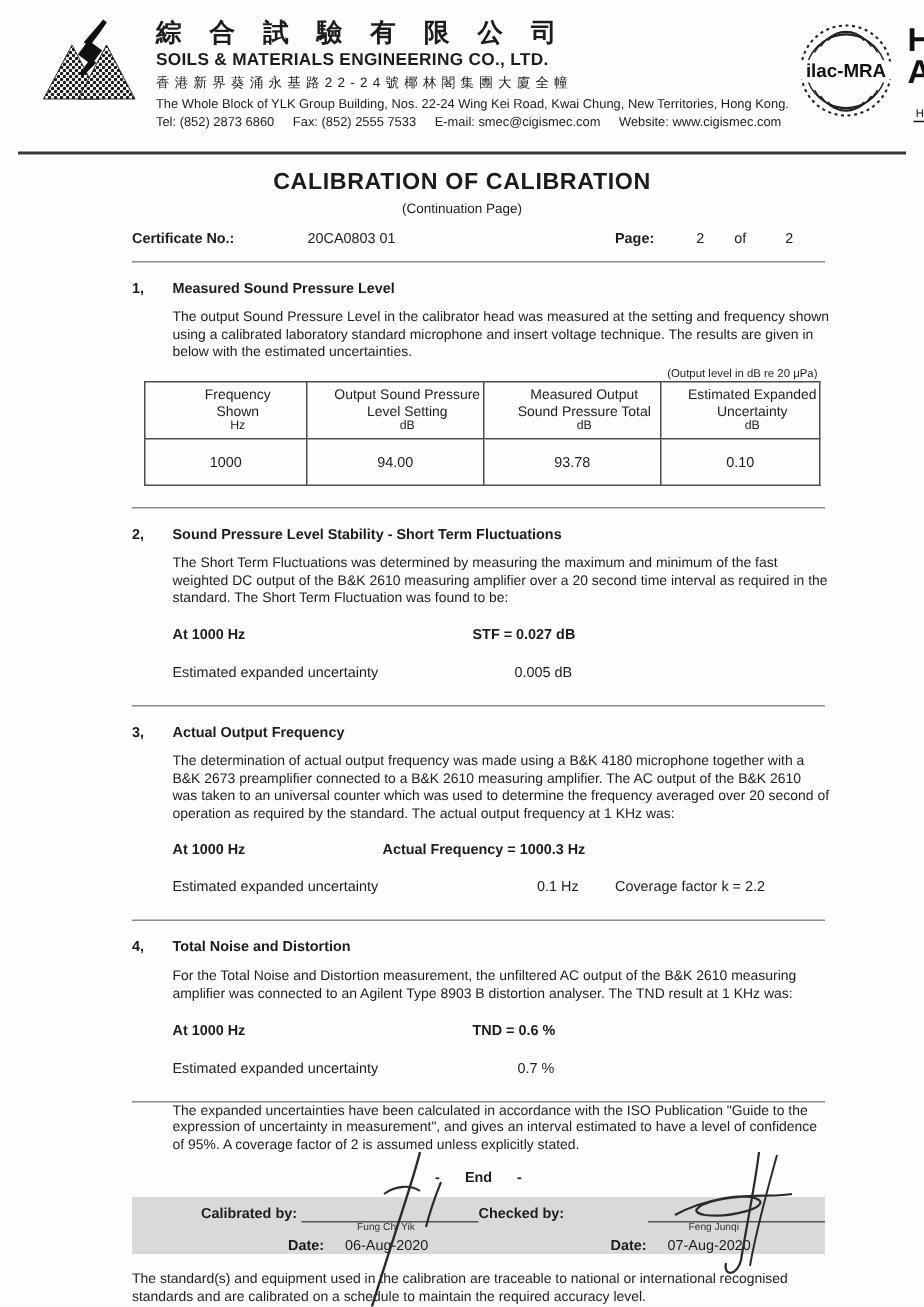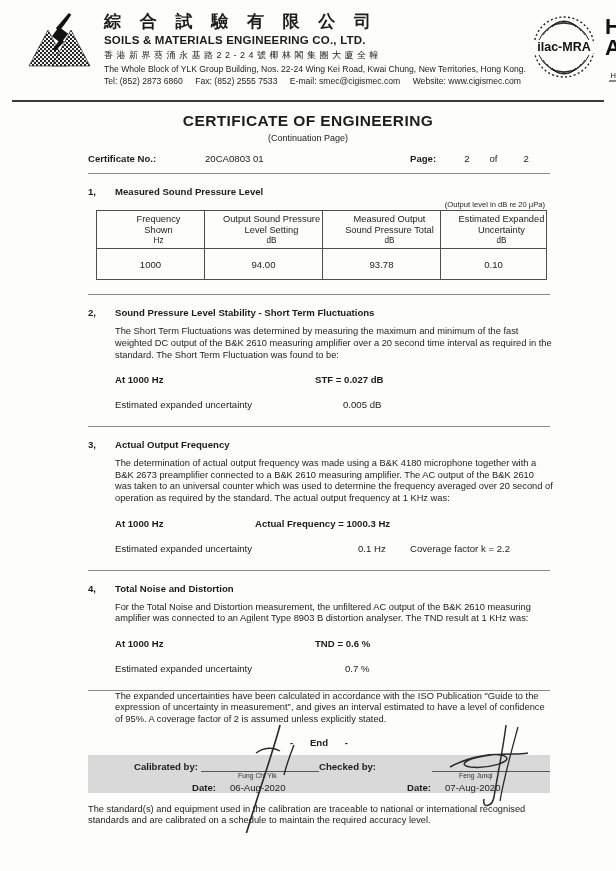--- a/index.html
+++ b/index.html
@@ -124,39 +124,40 @@
           <path d="M20 22 C30 14 44 8 56 10 C46 12 38 18 34 26 L36 56 C36 62 30 64 28 60" fill="none" stroke="#111" stroke-width="2.2"></path>
           <text x="30" y="64" text-anchor="middle" font-family="Liberation Sans, sans-serif" font-size="7.5" fill="#111">HOKLAS 028</text>
           <line x1="6" y1="67" x2="56" y2="67" stroke="#111" stroke-width="1"></line>
           <text x="30" y="75" text-anchor="middle" font-family="Liberation Sans, sans-serif" font-size="6.5" fill="#111">CAL</text>
         </svg>
       </div>
     </div>
   </div>
   <hr class="hrule">
 
-  <div class="title">CERTIFICATE OF ENGINEERING</div>
+  <div class="title">CALIBRATION OF CALIBRATION</div>
   <div class="subtitle">(Continuation Page)</div>
 
   <div class="content">
 
     <div class="cert-row">
       <span class="cert-no-label">Certificate No.:</span>
       <span class="cert-no">20CA0803 01</span>
       <span class="page-label">Page:</span>
       <span class="page-cur">2</span>
       <span class="of-label">of</span>
       <span class="page-tot">2</span>
     </div>
     <hr class="sep">
 
     <div class="sec-head">
       <span class="sec-num">1,</span>
       <span>Measured Sound Pressure Level</span>
     </div>
+    <div class="para">The output Sound Pressure Level in the calibrator head was measured at the setting and frequency shown using a calibrated laboratory standard microphone and insert voltage technique. The results are given in below with the estimated uncertainties.</div>
     <div class="tbl-note">(Output level in dB re 20 μPa)</div>
     <table class="cal">
       <colgroup>
           <col style="width:108px">
           <col style="width:118px">
           <col style="width:118px">
           <col style="width:106px">
         </colgroup>
       <tbody>
           <tr>

